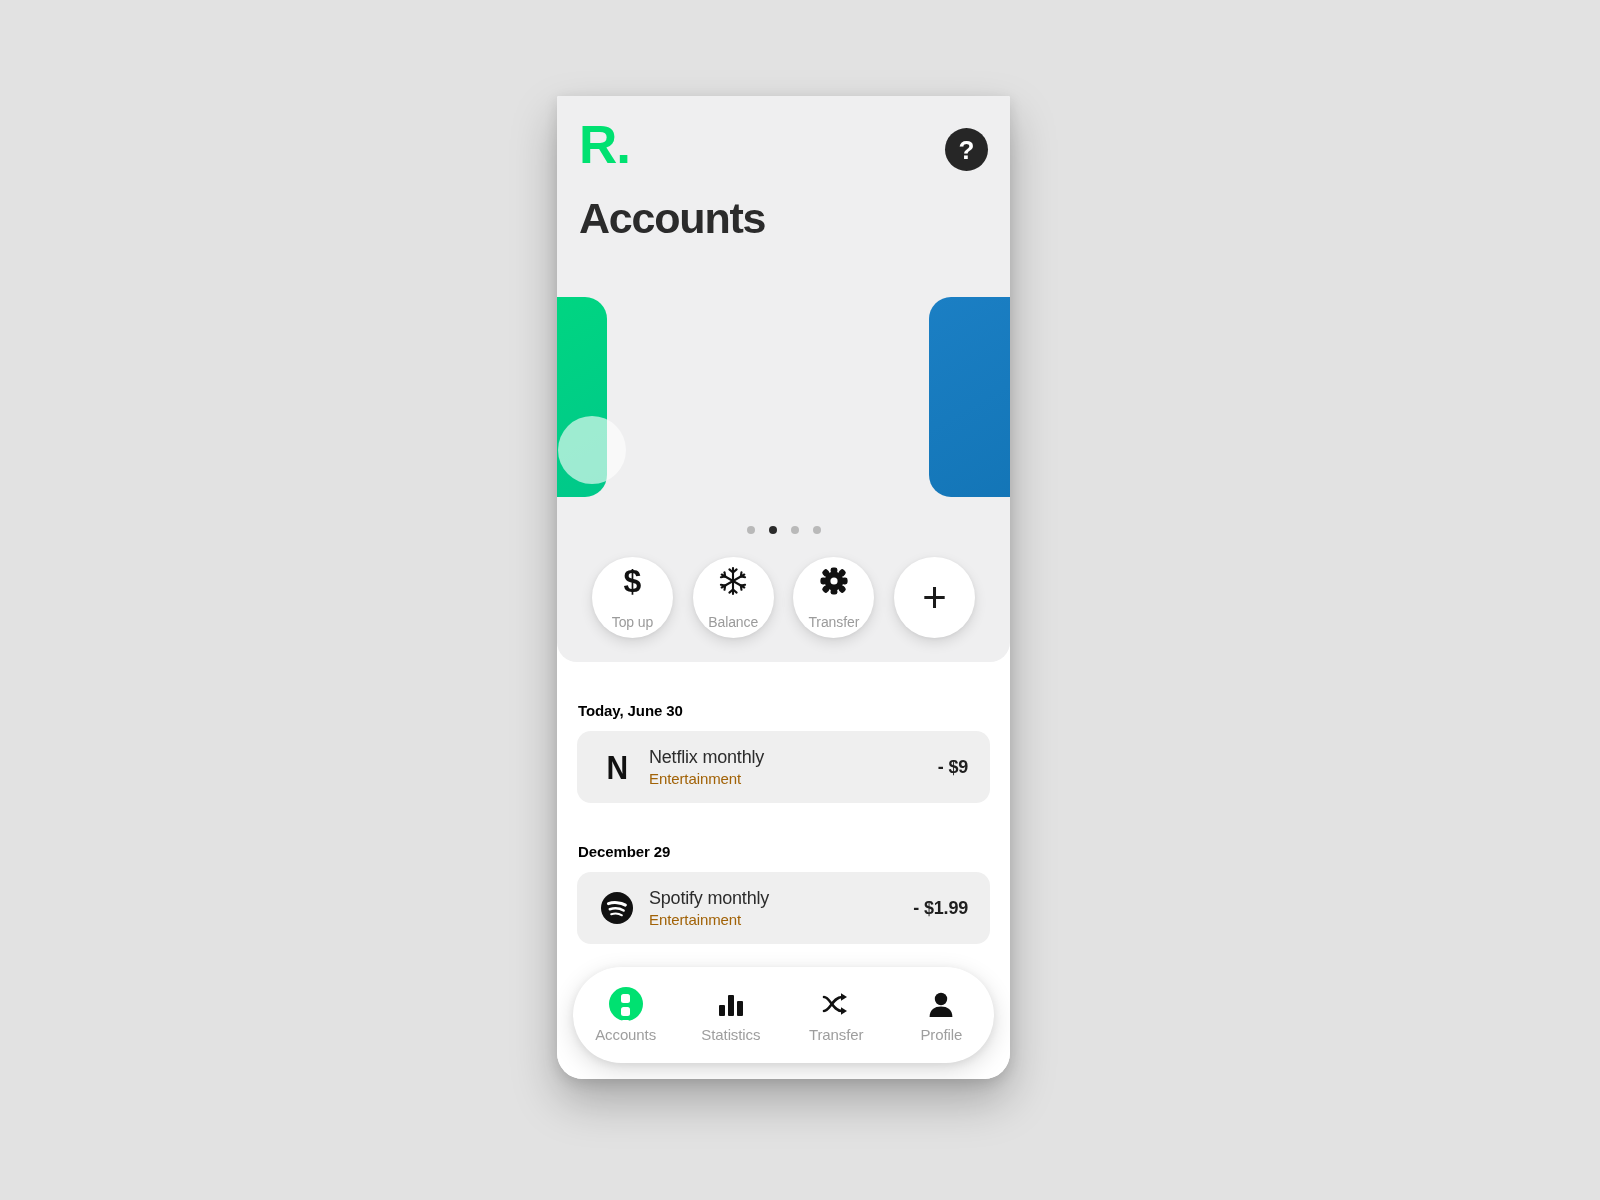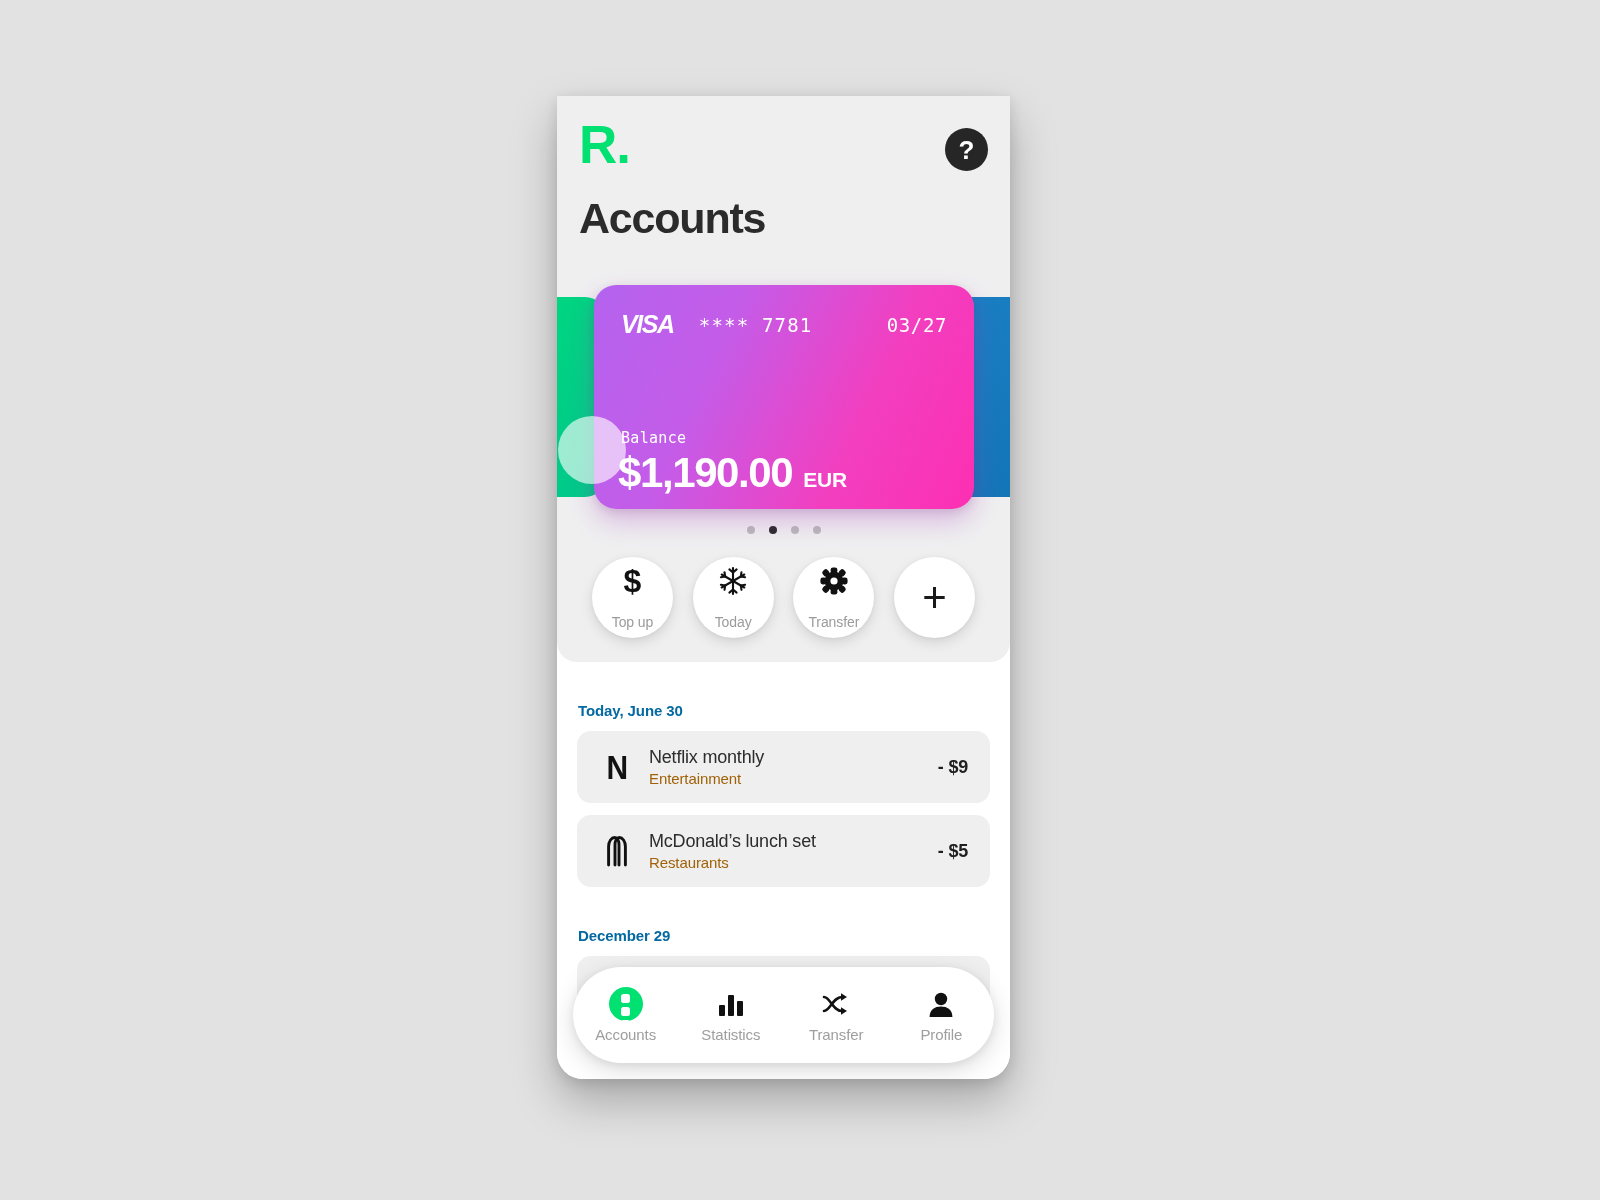--- a/index.html
+++ b/index.html
@@ -279,21 +279,21 @@
     width: 453px;
     bottom: 0;
     background: #ffffff;
     z-index: 1;
   }
 
   .tx-date {
     margin: 40px 0 12px 21px;
     font-size: 15px;
     font-weight: 700;
-    color: #0369a1;
+    color: #000000;
     letter-spacing: -0.1px;
   }
 
   .tx-row {
     margin: 0 20px 12px 20px;
     height: 72px;
     background: #efefef;
     border-radius: 14px;
     display: flex;
     align-items: center;
@@ -419,33 +419,20 @@
       <div class="tx-logo">
         <span class="tx-logo-netflix">N</span>
       </div>
       <div class="tx-text">
         <div class="tx-title">Netflix monthly</div>
         <div class="tx-cat">Entertainment</div>
       </div>
       <div class="tx-amount">- $9</div>
     </div>
 
-    <div class="tx-row">
-      <div class="tx-logo">
-        <svg width="34" height="32" viewBox="0 0 34 32" aria-hidden="true">
-          <path d="M8.6 30 V11.5 C8.6 6.2 11.6 2.5 14.6 2.5 C17.2 2.5 19 5.6 19 10 V30" fill="none" stroke="#111" stroke-width="2.9" stroke-linecap="round"></path>
-          <path d="M25.4 30 V11.5 C25.4 6.2 22.4 2.5 19.4 2.5 C16.8 2.5 15 5.6 15 10 V30" fill="none" stroke="#111" stroke-width="2.9" stroke-linecap="round"></path>
-        </svg>
-      </div>
-      <div class="tx-text">
-        <div class="tx-title">McDonald’s lunch set</div>
-        <div class="tx-cat">Restaurants</div>
-      </div>
-      <div class="tx-amount">- $5</div>
-    </div>
 
     <div class="tx-date">December 29</div>
 
     <div class="tx-row">
       <div class="tx-logo">
         <svg width="34" height="34" viewBox="0 0 34 34" aria-hidden="true">
           <circle cx="17" cy="17" r="16" fill="#111"></circle>
           <path d="M8.4 12.6 C13.4 10.9 20.6 11.3 25.4 14.1" fill="none" stroke="#fff" stroke-width="3" stroke-linecap="round"></path>
           <path d="M9.8 18.2 C13.9 16.9 19.7 17.2 23.6 19.5" fill="none" stroke="#fff" stroke-width="2.5" stroke-linecap="round"></path>
           <path d="M11.2 23.3 C14.4 22.3 18.9 22.5 21.9 24.3" fill="none" stroke="#fff" stroke-width="2" stroke-linecap="round"></path>
@@ -467,32 +454,20 @@
       <div class="help-btn">?</div>
     </div>
 
     <div class="page-title">Accounts</div>
 
     <div class="carousel">
 
       <div class="card card-side card-prev"></div>
       <div class="card card-side card-next"></div>
 
-      <div class="card card-active">
-        <div class="card-top">
-          <div class="visa-logo">VISA</div>
-          <div class="card-number">**** 7781</div>
-          <div class="card-expiry">03/27</div>
-        </div>
-        <div class="card-balance-label">Balance</div>
-        <div class="card-balance-row">
-          <div class="card-balance-amount">$1,190.00</div>
-          <div class="card-balance-currency">EUR</div>
-        </div>
-      </div>
 
     </div>
 
     <div class="dots">
       <div class="dot"></div>
       <div class="dot active"></div>
       <div class="dot"></div>
       <div class="dot"></div>
     </div>
 
@@ -520,21 +495,21 @@
                 <line x1="7.2" y1="10.5" x2="6.5" y2="6.2"></line>
               <line x1="22.8" y1="19.5" x2="27.1" y2="18.8"></line>
                 <line x1="22.8" y1="19.5" x2="23.5" y2="23.8"></line>
               <line x1="22.8" y1="10.5" x2="27.1" y2="11.2"></line>
                 <line x1="22.8" y1="10.5" x2="23.5" y2="6.2"></line>
               <line x1="7.2" y1="19.5" x2="2.9" y2="18.8"></line>
                 <line x1="7.2" y1="19.5" x2="6.5" y2="23.8"></line>
             </g>
           </svg>
         </div>
-        <div class="action-label">Today</div>
+        <div class="action-label">Balance</div>
       </div>
 
       <div class="action">
         <div class="action-icon">
           <svg width="28" height="28" viewBox="0 0 28 28" aria-hidden="true">
             <g fill="#111">
               <circle cx="14" cy="14" r="9.4"></circle>
               <rect x="10.6" y="0.4" width="6.8" height="6" rx="2.4"></rect>
               <rect x="10.6" y="21.6" width="6.8" height="6" rx="2.4"></rect>
               <rect x="0.4" y="10.6" width="6" height="6.8" rx="2.4"></rect>

